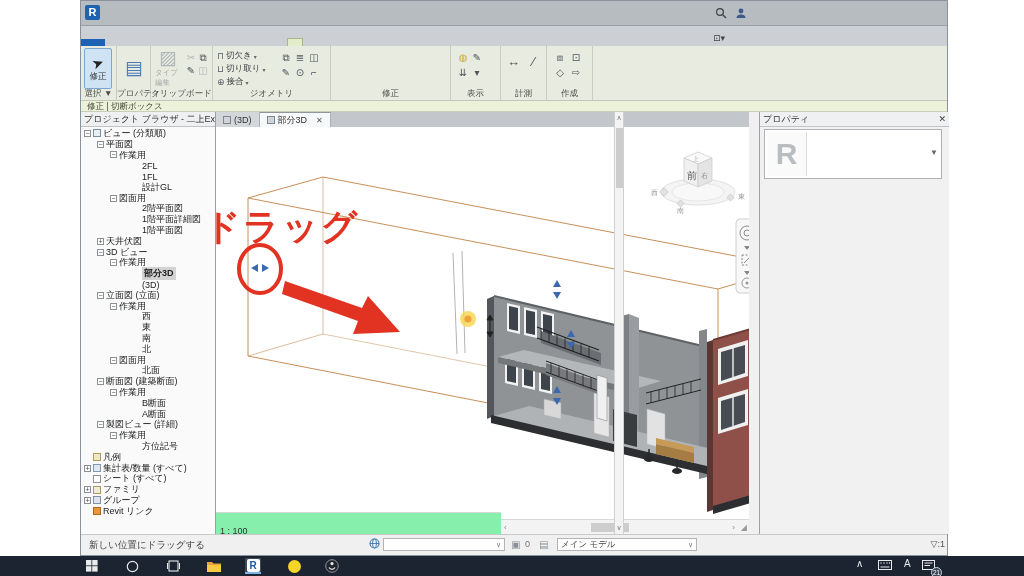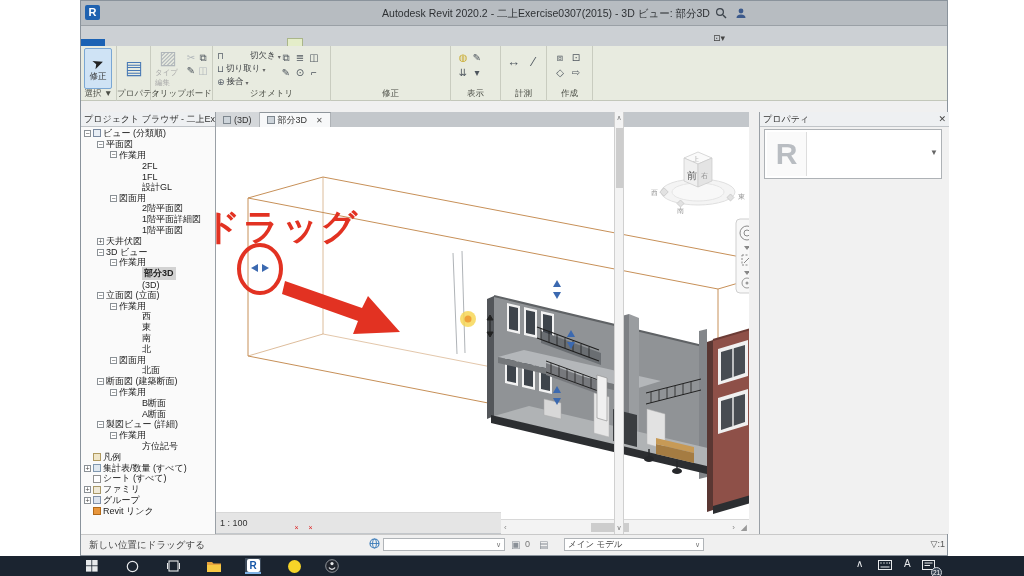--- a/index.html
+++ b/index.html
@@ -73,22 +73,22 @@
 
   
   #canvaswrap{position:absolute;left:135px;top:111px;width:533px;height:422px;background:#c3c7cb;}
   #viewtabs{position:absolute;left:0;top:0;width:100%;height:15px;display:flex;}
   .vtab{display:flex;align-items:center;gap:3px;font-size:9px;color:#333;padding:0 7px;height:15px;background:#d4d7da;
      border-right:1px solid #aeb2b6;}
   .vtab .vic{width:8px;height:8px;background:#cdd4da;border:1px solid #7d868e;}
   .vtab.active{background:#f7f8f9;border-top:1px solid #8f969c;}
   .vtab .x{font-size:8px;color:#555;margin-left:6px;}
   #canvas{position:absolute;left:0;top:15px;width:533px;height:392px;background:#fff;overflow:hidden;}
-  #vcb{position:absolute;left:0;top:400px;width:285px;height:15px;background:#e5e5e5;border-top:1px solid #d8d8d8;
-      display:flex;align-items:center;gap:3px;padding:10px 4px;font-size:9px;color:#333;}
+  #vcb{position:absolute;left:0;top:400px;width:285px;height:15px;background:#86efac;border-top:1px solid #d8d8d8;
+      display:flex;align-items:center;gap:3px;padding:18px 4px;font-size:9px;color:#333;}
   .vcbi{position:relative;font-size:10px;line-height:13px;color:#6b7b8a;min-width:12px;text-align:center;}
   .vcbi .rx{position:absolute;right:-1px;top:-2px;color:#d22;font-size:7px;font-style:normal;}
   .vcbi.sun{color:#d8a020;} .vcbi.bulb{color:#c8a828;} .vcbi.dark{color:#333;}
   #hscroll{position:absolute;left:285px;top:407px;width:248px;height:15px;background:#f3f3f3;border-top:1px solid #d8d8d8;
       font-size:8px;color:#888;}
   #hscroll .thumb{position:absolute;left:90px;top:3px;width:38px;height:9px;background:#cdcdcd;}
   #vscroll{position:absolute;left:533px;top:111px;width:10px;height:422px;background:#f3f3f3;border-left:1px solid #d0d0d0;
       border-right:1px solid #d0d0d0;}
   #vscroll .vthumb{position:absolute;left:1px;top:16px;width:7px;height:60px;background:#cdcdcd;}
   #vscroll .varr{position:absolute;left:0;width:100%;text-align:center;font-size:7px;color:#777;}
@@ -155,21 +155,20 @@
           <span class="qico"></span>
           <span class="qico"></span>
           <span class="qico"></span>
           <span class="qico"></span>
           <span class="qico"></span>
           <span class="qico"></span>
           <span class="qico"></span>
           <span class="qico"></span>
           <span class="qico"></span>
         </div>
-      <div id="wintitle">Autodesk Revit 2020.2 - 二上Exercise0307(2015) - 3D ビュー: 部分3D</div>
       <div class="titlicons">
         <span>
           <svg width="12" height="12" viewBox="0 0 12 12">
               <circle cx="5" cy="5" r="3.4" fill="none" stroke="#3c434b" stroke-width="1.2"></circle>
               <line x1="8" y1="8" x2="11" y2="11" stroke="#3c434b" stroke-width="1.4"></line>
             </svg>
         </span>
         <span>
           <svg width="12" height="12" viewBox="0 0 12 12">
               <circle cx="6" cy="4" r="2.4" fill="#3c5a8c"></circle>
@@ -224,21 +223,21 @@
           <span class="smico">✎</span>
           <span class="smico dis">◫</span>
         </div>
         <div class="plabel">クリップボード</div>
       </div>
       <div class="panel" style="left:132px;width:118px;">
         <div class="abs" style="left:4px;top:4px;display:flex;flex-direction:column;gap:1px;">
 
         <span class="grow">
               <i>⊓</i>
-              <b style="font-weight:normal;margin-left:24px;">切欠き</b>
+              <b style="font-weight:normal;">切欠き</b>
               <u>▾</u>
             </span>
             <span class="grow">
               <i>⊔</i>
               <b style="font-weight:normal;">切り取り</b>
               <u>▾</u>
             </span>
             <span class="grow">
               <i>⊕</i>
               <b style="font-weight:normal;">接合</b>
@@ -295,20 +294,21 @@
         <div class="abs" style="left:5px;top:6px;display:grid;grid-template-columns:16px 16px;grid-auto-rows:15px;">
           <span class="smico">⧈</span>
           <span class="smico">⊡</span>
           <span class="smico">◇</span>
           <span class="smico">⇨</span>
         </div>
         <div class="plabel">作成</div>
       </div>
     </div>
 
+    <div id="optionsbar">修正 | 切断ボックス</div>
 
     <div id="browser">
       <div class="pane-hdr">
         <span>プロジェクト ブラウザ - 二上Exercise...</span>
 
       </div>
       <div id="tree">
 
       <div class="trow d0 exp-minus">
             <span class="texp">−</span>
@@ -724,21 +724,21 @@
             <ellipse cx="5.5" cy="5.5" rx="2" ry="4.5" fill="none" stroke="#3a7ab8" stroke-width="0.9"></ellipse>
           </svg>
       </span>
       <div class="sdrop" style="left:302px;width:122px;">
         <span></span>
         <span class="da">∨</span>
       </div>
       <span class="sico" style="left:430px;">▣</span>
       <span class="abs" style="left:444px;top:4px;font-size:9px;color:#777;">0</span>
       <span class="sico" style="left:458px;">▤</span>
-      <div class="sdrop" style="left:476px;width:140px;margin-left:7px;">
+      <div class="sdrop" style="left:476px;width:140px;">
         <span>メイン モデル</span>
         <span class="da">∨</span>
       </div>
       <div id="statright">
 
       <span class="bulb"></span>
           <span></span>
           <span></span>
           <span></span>
           <span></span>

